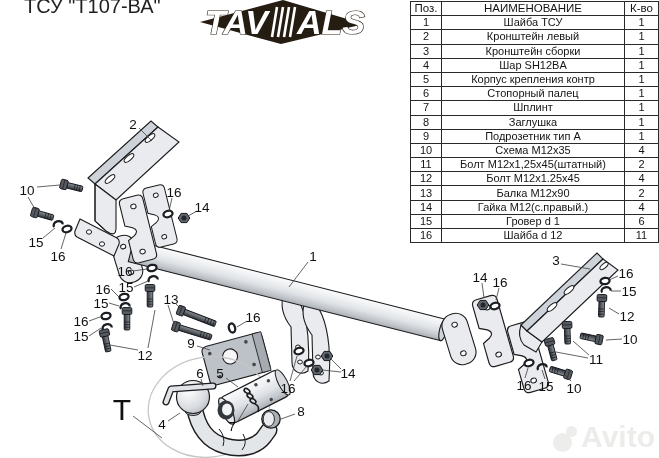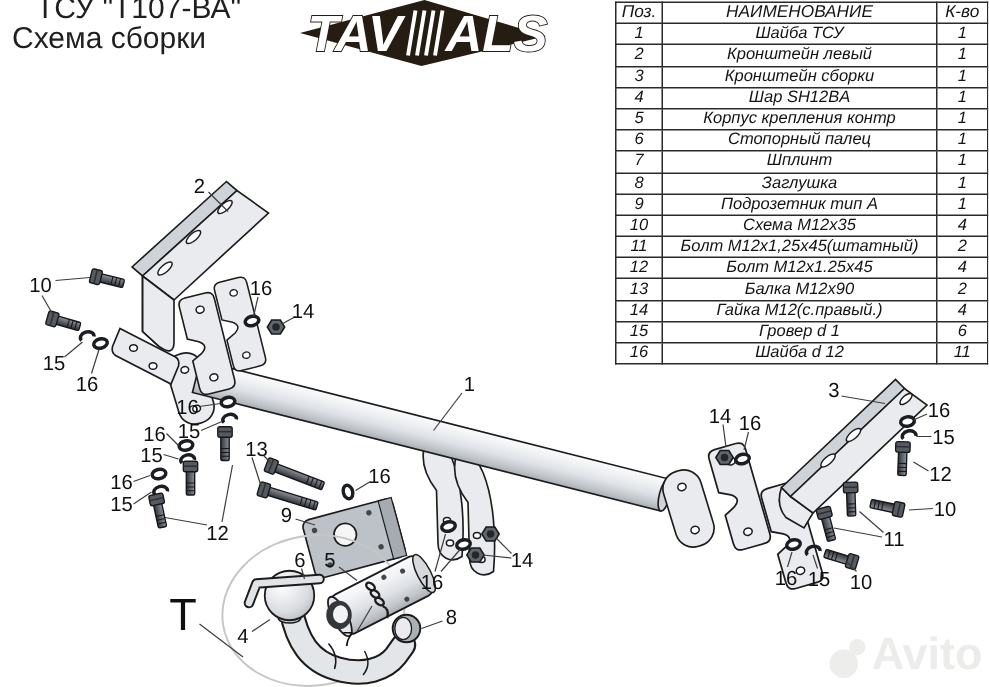--- a/index.html
+++ b/index.html
@@ -3,42 +3,41 @@
 <meta charset="utf-8">
 <style>
   html,body{margin:0;padding:0;background:#fff;}
   #stage{position:relative;width:659px;height:458px;background:#ffffff;overflow:hidden;
          font-family:"Liberation Sans",sans-serif;}
   .title-line{position:absolute;color:#1f1f1f;font-size:20px;white-space:nowrap;}
   #title1{left:24px;top:-5px;}
   #title2{left:8px;top:15px;}
   #logo{position:absolute;left:197px;top:0px;width:170px;height:45px;}
   #partsTableWrap{position:absolute;left:410px;top:1px;width:248px;}
-  table.parts{border-collapse:collapse;width:100%;table-layout:fixed;font-style:italic;}
+  table.parts{border-collapse:collapse;width:100%;table-layout:fixed;}
   table.parts th,table.parts td{border:1px solid #2a2a2a;font-size:11px;line-height:1;
       height:13.2px;padding:0 1px;text-align:center;color:#141414;font-weight:400;
       white-space:nowrap;overflow:hidden;}
   table.parts th{font-size:11.5px;}
   col.c-pos{width:31px;}col.c-name{width:183px;}col.c-qty{width:34px;}
   #diagram{position:absolute;left:0;top:0;}
   .part{fill:#e9ebef;stroke:#1c1c1e;stroke-width:1.1;}
   .ptop{fill:#ced3d9;stroke:#1c1c1e;stroke-width:1.1;}
   .hole{fill:#ffffff;stroke:#1c1c1e;stroke-width:1;}
   #watermark{position:absolute;right:4px;bottom:4px;display:flex;align-items:center;
       color:#ececea;font-weight:bold;font-size:30px;}
   .wm-c1{width:19px;height:19px;border-radius:50%;background:#ededeb;display:inline-block;margin-right:-6px;margin-top:10px;}
   .wm-c2{width:11px;height:11px;border-radius:50%;background:#ededeb;display:inline-block;margin-right:4px;margin-top:-12px;}
 </style>
 </head>
 <body>
 
 <div id="stage">
 
   <div id="title1" class="title-line">ТСУ "Т107-ВА"</div>
-  <div id="title2" class="title-line">Схема сборки</div>
 
   <svg id="logo" viewBox="0 0 170 45">
     <polygon points="3,22 86,0 167,24 84,44" fill="#251c12"></polygon>
     <path d="M80,7 L75,37 M86,7 L81,37 M92,7 L87,37 M98,7 L93,37" stroke="#ffffff" stroke-width="2.6"></path>
     <text x="8" y="34" font-size="34" font-style="italic" font-weight="bold" fill="#ffffff" stroke="#251c12" stroke-width="1.2" paint-order="stroke">TAV</text>
     <text x="100" y="34" font-size="34" font-style="italic" font-weight="bold" fill="#ffffff" stroke="#251c12" stroke-width="1.2" paint-order="stroke">ALS</text>
   </svg>
 
   <div id="partsTableWrap">
     <table class="parts" id="partsTable">

